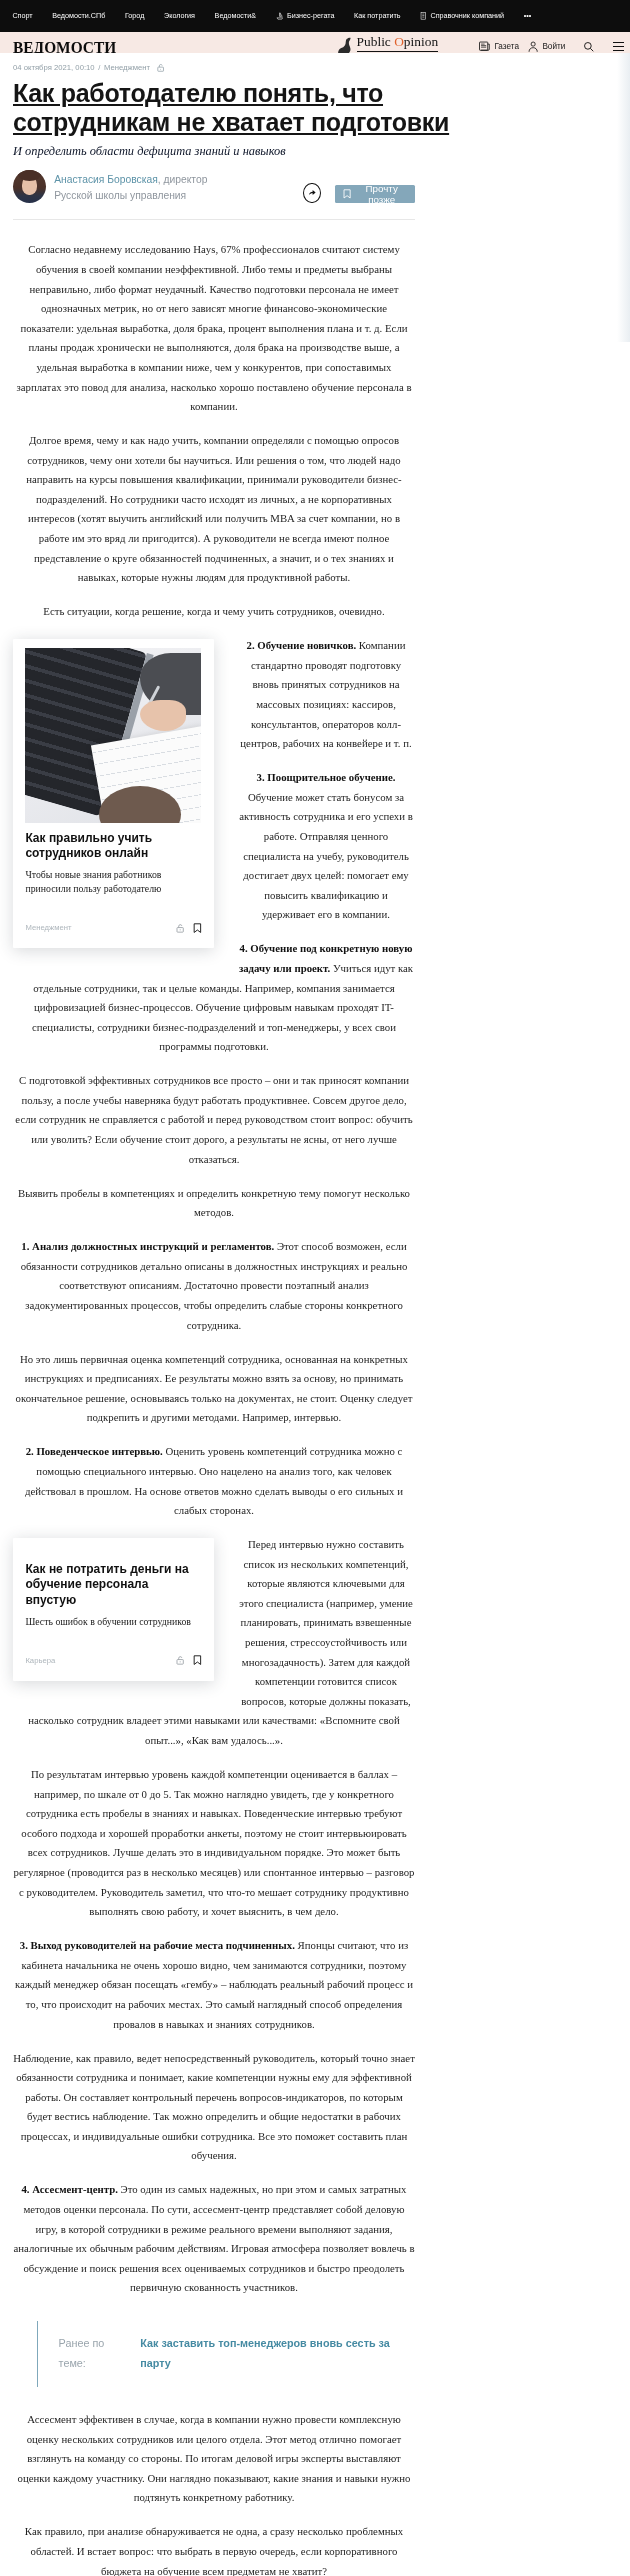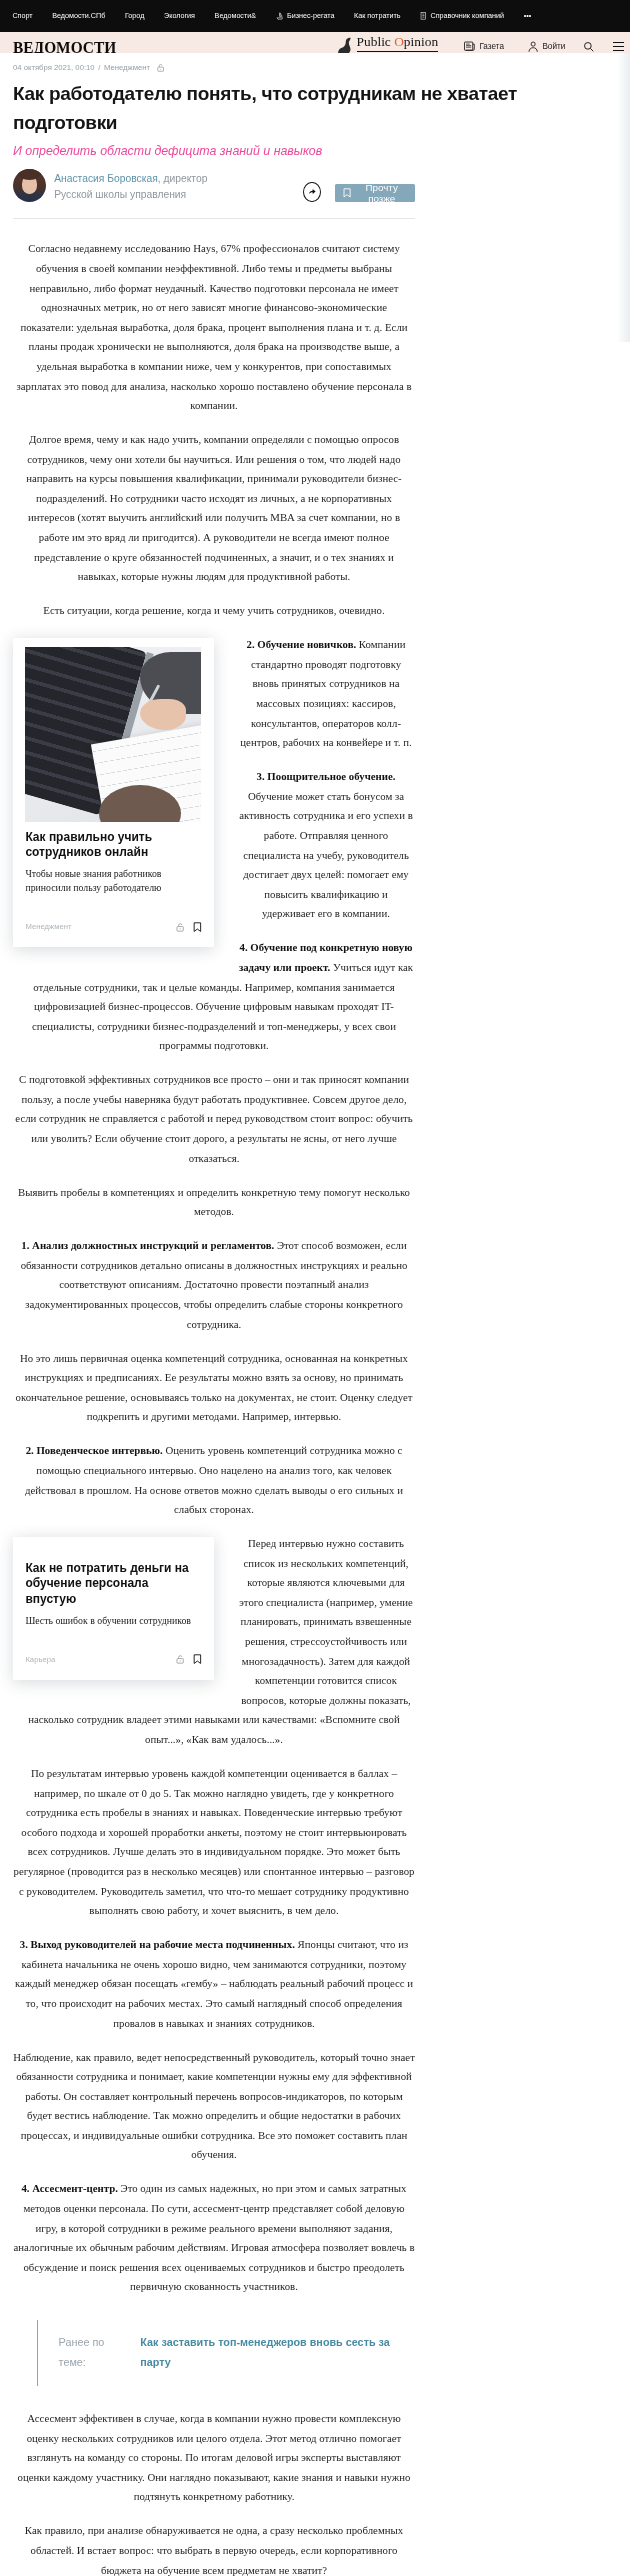--- a/index.html
+++ b/index.html
@@ -14,37 +14,37 @@
   
   .masthead { height:21px; background:#f7e9e4; position:relative; }
   .logo { position:absolute; left:13px; top:4.6px; font-family:"Liberation Serif", serif; font-weight:700; font-size:17.5px; letter-spacing:0px; color:#0c0c0c; transform:scaleX(0.88); transform-origin:left center; }
   .po-logo { position:absolute; left:335px; top:2.1px; display:flex; align-items:flex-start; gap:4.1px; }
   .po-text { display:flex; flex-direction:column; align-items:center; }
   .po-title { font-family:"Liberation Serif", serif; font-size:13.4px; color:#141414; border-bottom:1px solid #141414; padding-bottom:1px; white-space:nowrap; }
   .po-title .w2 { display:inline-block; }
   .po-title .w2::first-letter { color:#e0622c; }
   .po-tagline { font-size:4.1px; letter-spacing:1px; color:#6d6d6d; margin-top:1.5px; }
   .mh-item { position:absolute; top:0; height:29px; display:flex; align-items:center; gap:4.1px; font-size:8.2px; color:#1a1a1a; cursor:pointer; }
-  .mh-gazeta { left:464px; }
+  .mh-gazeta { left:479px; }
   .mh-login { left:528px; }
   .mh-search { left:583px; }
   .mh-burger { left:613px; flex-direction:column; justify-content:center; gap:2.6px; }
   .mh-burger i { display:block; width:11.3px; height:1.3px; background:#111; }
 
   
   .page-body { position:relative; background:#ffffff; padding-bottom:31px; }
   .edge-fade { position:absolute; top:0; right:0; width:13.4px; height:289px; background:linear-gradient(to right, rgba(238,242,245,0), #e9eef2); pointer-events:none; }
   .content { padding-left:13px; padding-top:10.3px; }
 
   .breadcrumb { font-size:7.7px; color:#93a0a8; display:flex; align-items:center; gap:3.6px; }
   .breadcrumb a { color:#93a0a8; text-decoration:none; cursor:pointer; }
   .breadcrumb svg { margin-left:2.1px; }
 
-  h1.title { width:510px; margin-top:6.2px; font-size:19px; line-height:29px; font-weight:700; letter-spacing:-0.3px; color:#151515; }
-  .subtitle { margin-top:7.2px; font-family:Liberation Sans, sans-serif; font-style:italic; font-size:12.4px; color:#ec4899; }
+  h1.title { width:510px; margin-top:6.2px; font-size:25px; line-height:29px; font-weight:700; letter-spacing:-0.3px; color:#151515;text-decoration:underline; }
+  .subtitle { margin-top:7.2px; font-family:Liberation Serif, serif; font-style:italic; font-size:12.4px; color:#0f172a; }
 
   .author-row { width:402px; margin-top:11.3px; display:flex; align-items:flex-end; }
   .avatar { width:33px; height:33px; border-radius:50%; flex:0 0 33px; position:relative; overflow:hidden;
             background:linear-gradient(180deg,#55392e 0%, #4a3129 55%, #2e3445 78%, #26304a 100%); }
   .avatar::before { content:""; position:absolute; left:8.8px; top:6.2px; width:15.5px; height:18.5px; border-radius:50% 50% 46% 46%; background:#e6c0a8; }
   .avatar::after { content:""; position:absolute; left:5.2px; top:-3.1px; width:23px; height:13.4px; border-radius:50%; background:#4a2f26; }
   .author-text { margin-left:8.2px; font-size:10.3px; line-height:15.5px; width:222px; }
   .author-name { color:#5d93a8; cursor:pointer; }
   .author-role { color:#8f969e; }
   .share-circle { width:20.6px; height:20.6px; border:1.3px solid #111; border-radius:50%; display:flex; align-items:center; justify-content:center; margin-left:62px; cursor:pointer; background:#fff; }

